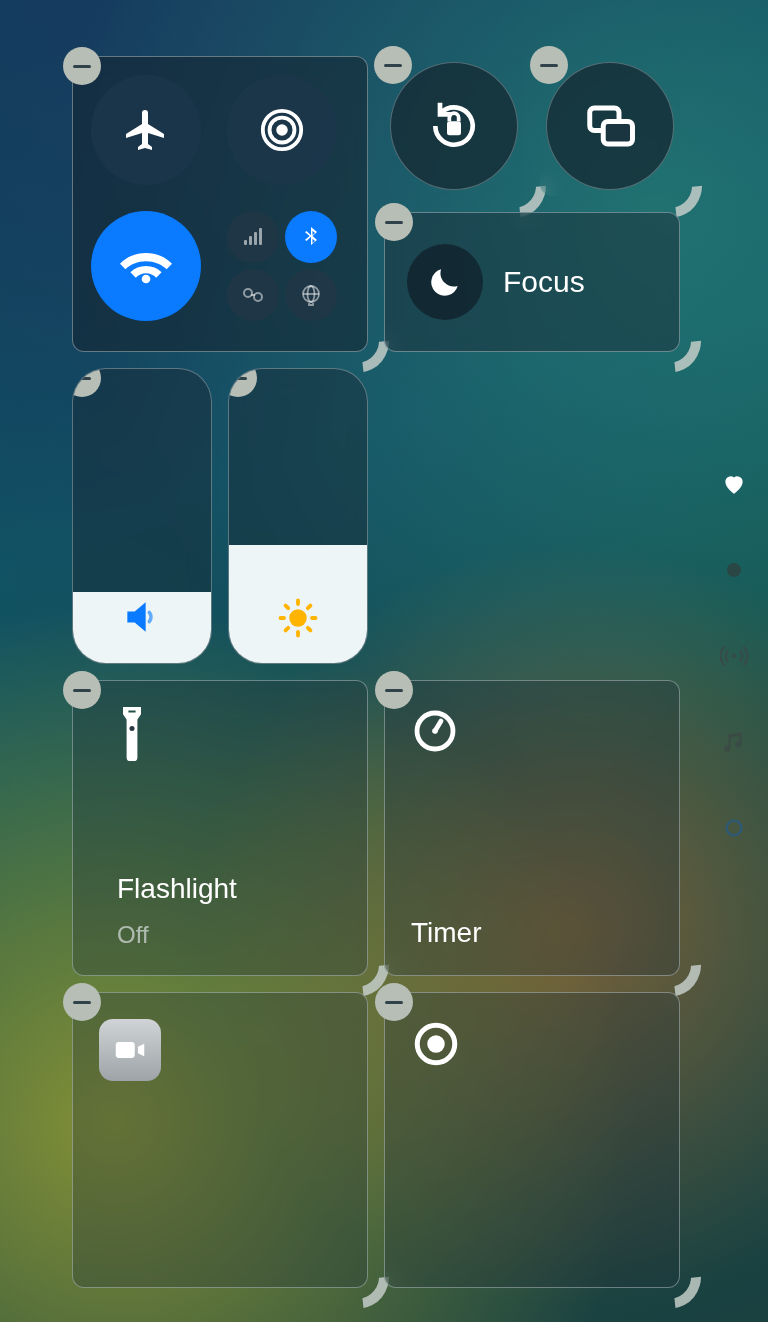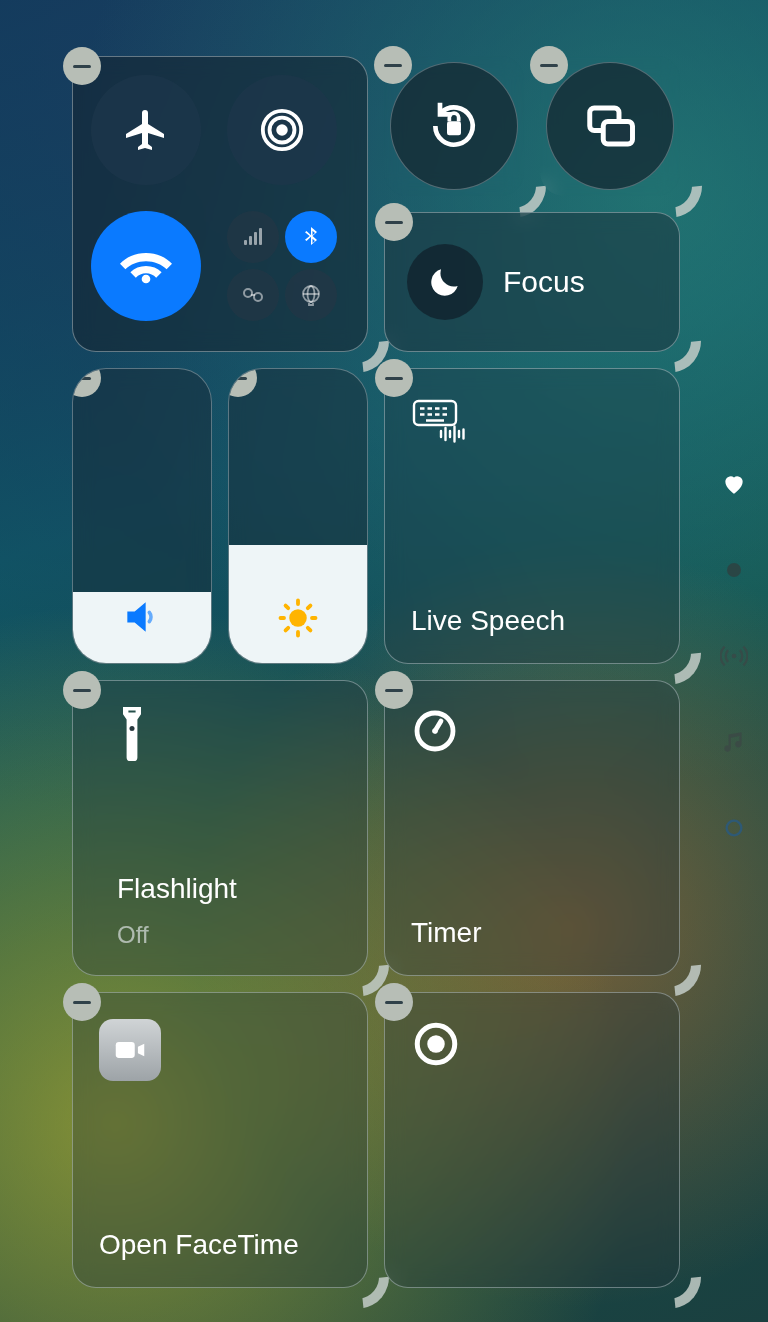--- a/index.html
+++ b/index.html
@@ -20,21 +20,21 @@
     top: 56px;
     width: 624px;
     display: grid;
     grid-template-columns: repeat(4, 140px);
     grid-auto-rows: 140px;
     gap: 16px;
   }
 
   .tile {
     position: relative;
-    border-radius: 24px;
+    border-radius: 12px;
     background: rgba(30,45,55,0.30);
     border: 1.5px solid rgba(200,210,215,0.45);
     backdrop-filter: blur(10px);
   }
   .tile.dark { background: rgba(20,35,45,0.55); }
 
   .remove-btn {
     position: absolute;
     top: -10px; left: -10px;
     width: 38px; height: 38px;
@@ -268,35 +268,20 @@
     <div class="sicon">
       <svg width="42" height="42" viewBox="0 0 24 24">
           <circle cx="12" cy="12" r="5" fill="#ffb400"></circle>
           <g stroke="#ffb400" stroke-width="2.2" stroke-linecap="round">
             <path d="M12 2v2M12 20v2M2 12h2M20 12h2M4.9 4.9l1.5 1.5M17.6 17.6l1.5 1.5M4.9 19.1l1.5-1.5M17.6 6.4l1.5-1.5"></path>
           </g>
         </svg>
     </div>
   </div>
 
-  <div class="tile big-tile" style="grid-column:3 / span 2; grid-row:3 / span 2;">
-    <div class="remove-btn"></div>
-    <div class="resize-handle"></div>
-    <div class="top-icon">
-      <svg width="60" height="48" viewBox="0 0 40 28" fill="none" stroke="#fff" stroke-width="1.6">
-        <rect x="2" y="2" width="28" height="16" rx="3"></rect>
-        <path d="M6 7h3M11 7h3M16 7h3M21 7h3M6 11h3M11 11h3M16 11h3M21 11h3M10 15h12"></path>
-        <g stroke-linecap="round">
-            <path d="M20 22v4M23 20v8M26 22v4M29 19v10M32 22v4M35 21v6"></path>
-          </g>
-      </svg>
-    </div>
-    <div class="spacer"></div>
-    <div class="title">Live Speech</div>
-  </div>
 
   <div class="tile big-tile" style="grid-column:1 / span 2; grid-row:5 / span 2;padding-left:44px;">
     <div class="remove-btn"></div>
     <div class="resize-handle"></div>
     <div class="top-icon">
       <svg width="30" height="54" viewBox="0 0 16 30" fill="#fff">
           <path d="M3 0h10v4l-2 3v21a2 2 0 0 1-2 2H7a2 2 0 0 1-2-2V7L3 4V0zm3 2v1h4V2H6z"></path>
           <circle cx="8" cy="12" r="1.4" fill="#2a3a40"></circle>
         </svg>
     </div>
@@ -324,21 +309,20 @@
     <div class="resize-handle"></div>
     <div class="top-icon">
       <div style="width:62px;height:62px;border-radius:14px;background:linear-gradient(#d0d4d6,#9da3a7);display:flex;align-items:center;justify-content:center;">
         <svg width="38" height="38" viewBox="0 0 24 24" fill="#fff">
             <rect x="3" y="7" width="12" height="10" rx="2"></rect>
             <path d="M17 10l4-2v8l-4-2z"></path>
           </svg>
       </div>
     </div>
     <div class="spacer"></div>
-    <div class="title">Open FaceTime</div>
   </div>
 
   <div class="tile big-tile" style="grid-column:3 / span 2; grid-row:7 / span 2;">
     <div class="remove-btn"></div>
     <div class="resize-handle"></div>
     <div class="top-icon">
       <svg width="50" height="50" viewBox="0 0 24 24" fill="none" stroke="#fff" stroke-width="2.4">
           <circle cx="12" cy="12" r="9"></circle>
           <circle cx="12" cy="12" r="4.2" fill="#fff" stroke="none"></circle>
         </svg>

